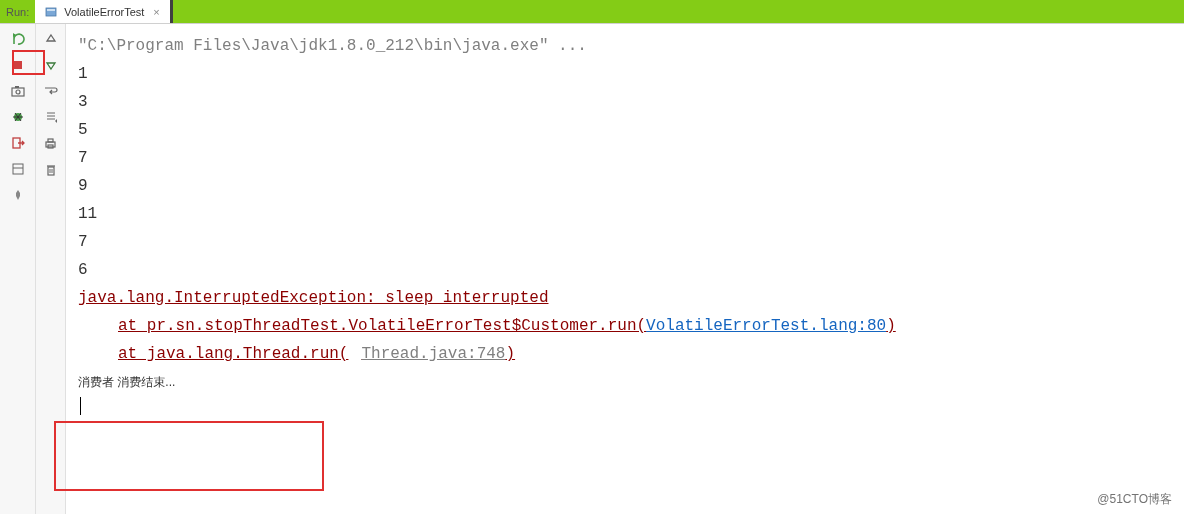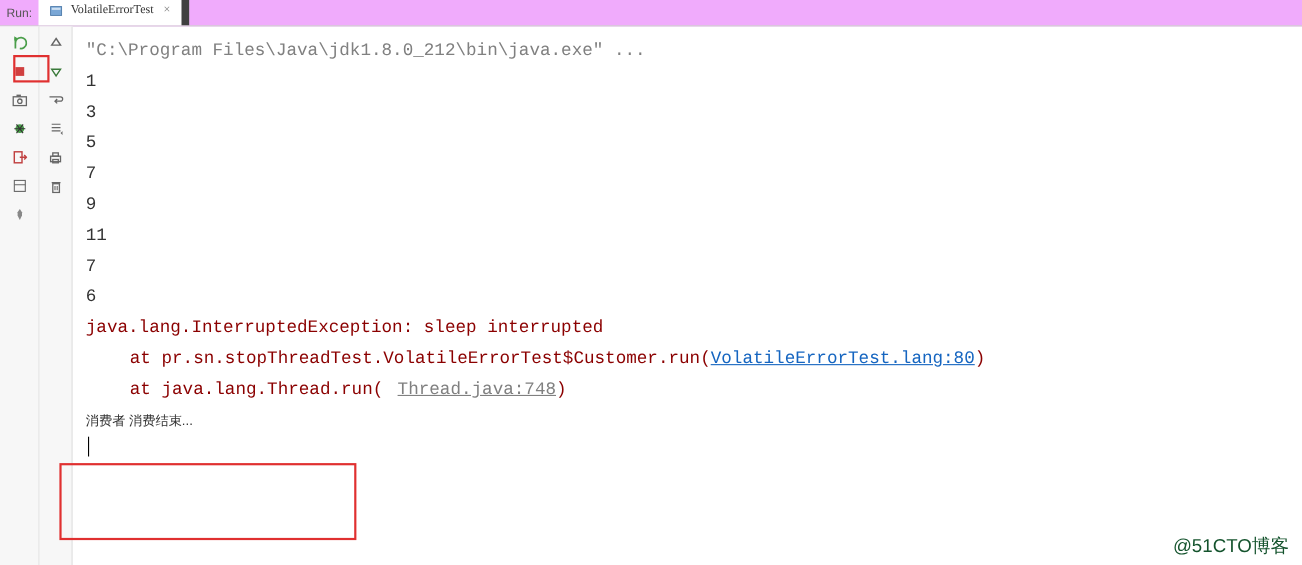--- a/index.html
+++ b/index.html
@@ -10,38 +10,37 @@
       width: 1184px;
       height: 514px;
       overflow: hidden;
       position: relative;
     }
     .top-bar {
       display: flex;
       align-items: center;
       height: 24px;
       border-bottom: 1px solid #d0d0d0;
-      background: #f0abfc;
+      background: #84cc16;
     }
     .run-label {
       padding: 0 6px;
       color: #555;
       font-size: 11px;
     }
     .tab {
       display: flex;
-      align-items: flex-start;
+      align-items: center;
       gap: 5px;
       padding: 3px 10px;
       background: #fff;
-      border-right: 7px solid #404040;
+      border-right: 3px solid #404040;
       height: 100%;
       font-size: 11px;
       color: #333;
-      font-family: Liberation Serif, serif;
     }
     .tab-icon {
       width: 14px;
       height: 14px;
       display: inline-flex;
       align-items: center;
       justify-content: center;
     }
     .tab-close {
       color: #888;
@@ -97,21 +96,21 @@
       padding: 8px 12px;
       font-family: "Consolas", "Courier New", monospace;
       font-size: 16px;
       line-height: 28px;
       color: #333;
       overflow: hidden;
       position: relative;
     }
     .cmd-line { color: #808080; }
     .num-line { color: #333; }
-    .err-line { color: #8b0000; }
+    .err-line { color: #8b0000; text-decoration: underline; }
     .err-indent { padding-left: 40px; }
     .link { color: #1565c0; text-decoration: underline; cursor: pointer; }
     .link-gray { color: #808080; text-decoration: underline; cursor: pointer; margin-left: 13px; }
     .chinese-line {
       font-family: "Microsoft YaHei", SimSun, sans-serif;
       color: #333;
       font-size: 12px;
     }
     .cursor-line {
       height: 20px;
@@ -131,22 +130,22 @@
       width: 270px;
       height: 70px;
       border: 2px solid #e03030;
       pointer-events: none;
       z-index: 10;
     }
     .watermark {
       position: absolute;
       right: 12px;
       bottom: 6px;
-      color: #14532d;
-      font-size: 17px;
+      color: #737373;
+      font-size: 12px;
       pointer-events: none;
     }
   </style>
 </head>
 <body>
 
 <div class="top-bar">
   <span class="run-label">Run:</span>
   <div class="tab">
     <span class="tab-icon">

